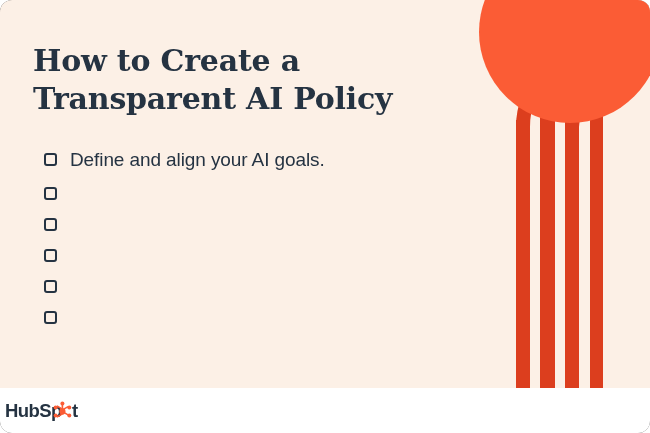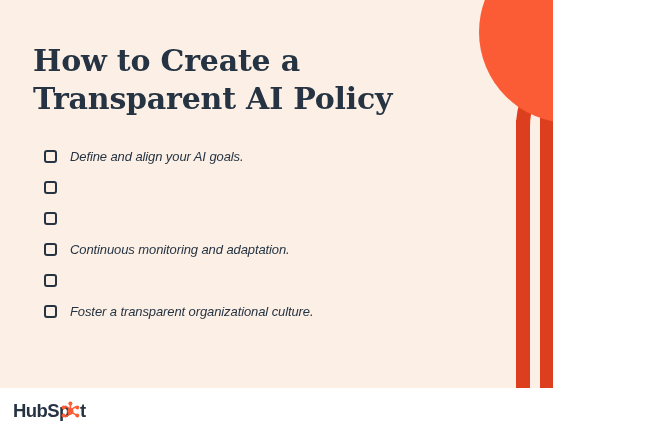--- a/index.html
+++ b/index.html
@@ -8,24 +8,25 @@
   }
   body {
     width: 650px;
     height: 433px;
     background: #ffffff;
     font-family: "Liberation Sans", sans-serif;
     overflow: hidden;
   }
   #infographic {
     position: relative;
-    width: 553px;
+    width: 650px;
     height: 433px;
     background: #404040;
     overflow: hidden;
+    border-radius: 12px;
   }
   
   .panel {
     position: absolute;
     left: 0;
     top: 0;
     width: 650px;
     height: 388px;
     background: #fcf0e6;
     overflow: hidden;
@@ -82,38 +83,37 @@
     width: 9px;
     height: 9px;
     border: 2.5px solid #253342;
     border-radius: 3px;
     margin-right: 13px;
     margin-left: 11px;
     box-sizing: content-box;
   }
   .item-label {
     color: #253342;
-    font-size: 13px;
+    font-size: 19px;
     line-height: 1.25;
     letter-spacing: -0.1px;
     white-space: nowrap;
-    font-style: italic;
   }
   
   .footer {
     position: absolute;
     left: 0;
     top: 388px;
     width: 650px;
     height: 45px;
     background: #ffffff;
   }
   .logo {
     position: absolute;
-    left: 13px;
+    left: 5px;
     top: 12px;
     display: flex;
     align-items: flex-start;
   }
   .logo svg {
     display: block;
   }
 </style>
 </head>
 <body>
@@ -156,28 +156,26 @@
           <span class="item-label">Define and align your AI goals.</span>
         </li>
         <li>
           <span class="checkbox"></span>
         </li>
         <li>
           <span class="checkbox"></span>
         </li>
         <li>
           <span class="checkbox"></span>
-          <span class="item-label">Continuous monitoring and adaptation.</span>
-        </li>
-        <li>
-          <span class="checkbox"></span>
-        </li>
-        <li>
-          <span class="checkbox"></span>
-          <span class="item-label">Foster a transparent organizational culture.</span>
+        </li>
+        <li>
+          <span class="checkbox"></span>
+        </li>
+        <li>
+          <span class="checkbox"></span>
         </li>
       </ul>
     </div>
   </div>
 
   <div class="footer">
     <div class="logo">
       <svg width="88" height="22" viewBox="0 0 88 22" aria-hidden="true">
         <text x="0" y="17" font-family="Liberation Sans, sans-serif" font-size="18.5" font-weight="bold" fill="#253342" letter-spacing="-0.6">HubSp</text>
         <g fill="#fb5c35">

